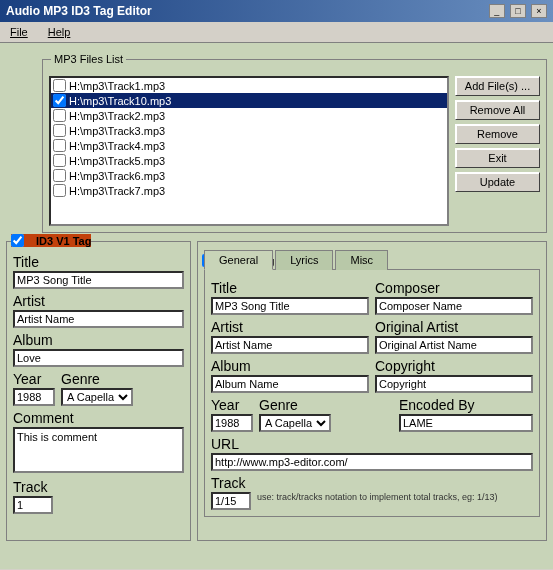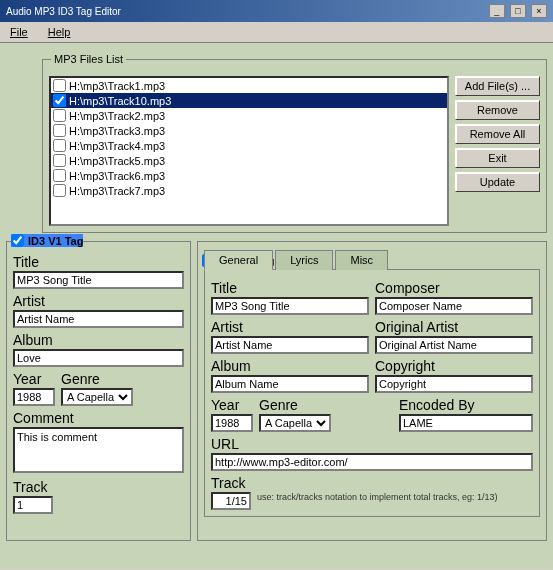--- a/index.html
+++ b/index.html
@@ -14,22 +14,22 @@
     .title-bar {
       background: linear-gradient(to right, #1a4080, #6a8fc0);
       color: white;
       padding: 3px 6px;
       display: flex;
       align-items: center;
       justify-content: space-between;
       height: 22px;
     }
     .title-bar-text {
-      font-size: 10px;
-      font-weight: normal;
+      font-size: 12px;
+      font-weight: bold;
     }
     .title-bar-controls button {
       width: 16px;
       height: 14px;
       font-size: 9px;
       background: #d4d0c8;
       border: 1px solid #808080;
       cursor: pointer;
       margin-left: 2px;
     }
@@ -109,24 +109,24 @@
       flex: 0 0 185px;
       border: 1px solid #808080;
       position: relative;
       padding: 8px 6px 6px 6px;
       background: #c8d4b8;
     }
     .id3v1-panel-title {
       position: absolute;
       top: -8px;
       left: 4px;
-      background: #3b82f6;
+      background: #c2410c;
       display: flex;
       align-items: center;
-      gap: 4px;
+      gap: 12px;
     }
     .id3v2-panel {
       flex: 1;
       border: 1px solid #808080;
       position: relative;
       padding: 8px 6px 6px 6px;
       background: #c8d4b8;
     }
     .id3v2-panel-title {
       position: absolute;
@@ -273,22 +273,22 @@
               <input type="checkbox" style="">
               <span>H:\mp3\Track6.mp3</span>
             </div>
             <div class="file-list-item">
               <input type="checkbox" style="">
               <span>H:\mp3\Track7.mp3</span>
             </div>
           </div>
         <div class="buttons-panel">
           <button class="win-button">Add File(s) ...</button>
+          <button class="win-button">Remove All</button>
           <button class="win-button">Remove</button>
-          <button class="win-button">Remove All</button>
           <button class="win-button">Exit</button>
           <button class="win-button">Update</button>
         </div>
       </div>
     </div>
   </div>
 
   <div class="tags-section">
 
     <div class="id3v1-panel">
@@ -382,20 +382,20 @@
             <span class="form-label">Encoded By</span>
             <input class="form-input" type="text" value="LAME" style="">
           </div>
         </div>
 
         <span class="form-label">URL</span>
         <input class="form-input" type="text" value="http://www.mp3-editor.com/" style="">
 
         <span class="form-label">Track</span>
         <div class="track-row">
-          <input class="form-input" style="width: 40px; text-align: right;" type="text" value="1/15">
+          <input class="form-input" style="width: 40px;" type="text" value="1/15">
           <span class="small-note" style="flex:1;">use: track/tracks notation to implement total tracks, eg: 1/13)</span>
         </div>
       </div>
     </div>
 
   </div>
 </div>
 
 </body></html>

